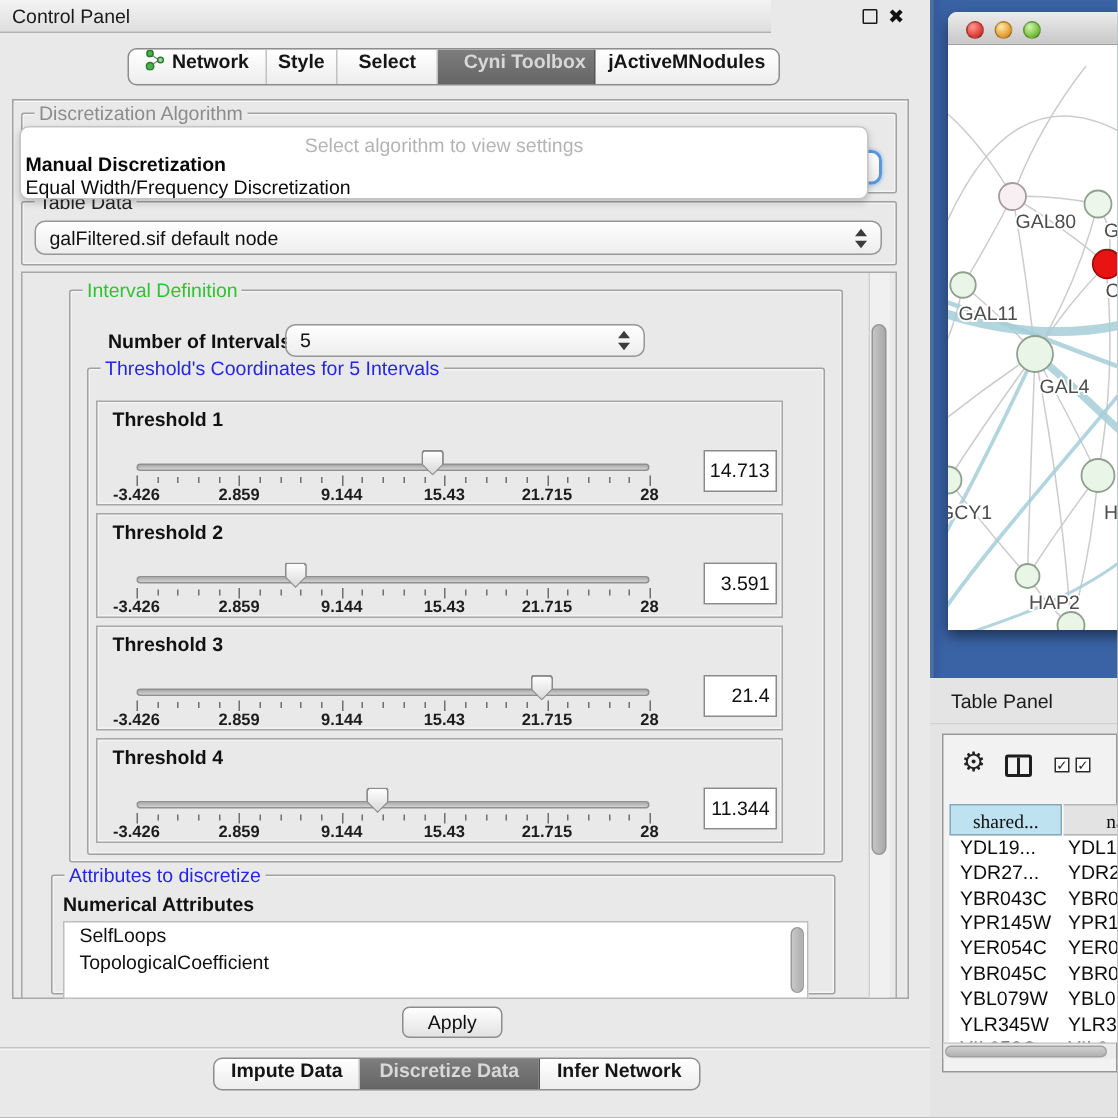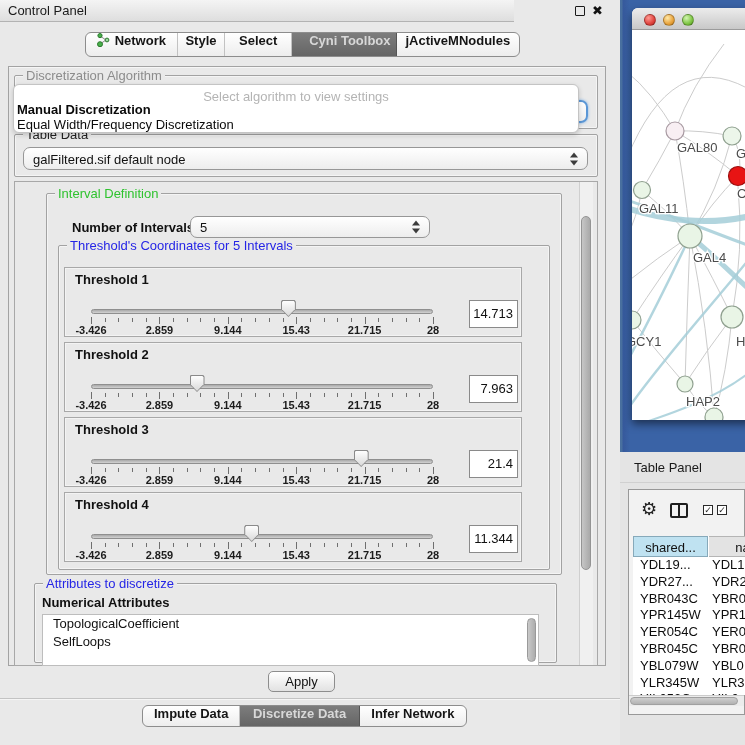--- a/index.html
+++ b/index.html
@@ -102,21 +102,21 @@
   .tp-header .t{position:absolute;left:14px;top:0;line-height:31px;font-size:13px;color:#1a1a1a;}
   .tp-body{position:absolute;left:620px;top:483px;width:125px;height:262px;background:#e4e4e4;}
   .tp-panel{position:absolute;left:628px;top:489px;width:117px;height:226px;
     border:1px solid #989898;background:#f2f2f2;}
   .gear{position:absolute;left:641px;top:498px;font-size:18px;color:#222;}
   .cols-ic{position:absolute;left:670px;top:503px;width:18px;height:15px;border:2px solid #1e1e1e;border-radius:2px;}
   .cols-ic::before{content:"";position:absolute;left:6px;top:0;width:2px;height:11px;background:#1e1e1e;}
   .cb-ic{position:absolute;width:10px;height:10px;border:1.5px solid #2a2a2a;font-size:9px;
     line-height:9px;text-align:center;color:#2a2a2a;background:#fff;}
   .tbl-bg{position:absolute;left:633px;top:536px;width:112px;height:159px;background:#ffffff;}
-  .th-cell{position:absolute;top:536px;height:21px;font-size:13px;color:#111;text-align:center;line-height:21px;}
+  .th-cell{position:absolute;top:536px;height:21px;font-size:13px;color:#111;text-align:center;line-height:21px;font-family:Liberation Serif, serif;}
   .th-cell.sel{left:633px;width:75px;background:#bfe2f1;border:1px solid #86a9ba;}
   .th-cell.plain{left:709px;width:86px;background:#e3e3e3;border:1px solid #b5b5b5;border-left:none;}
   .rows{position:absolute;left:633px;top:557px;width:112px;height:140px;overflow:hidden;}
   .trow{position:absolute;left:0;width:200px;height:17px;font-size:13px;color:#0d0d0d;}
   .trow .c1{position:absolute;left:7px;top:0;}
   .trow .c2{position:absolute;left:79px;top:0;}
   .hsb{position:absolute;left:629px;top:695px;width:115px;height:11px;background:#ececec;border-top:1px solid #cccccc;}
   .hsb .th{position:absolute;left:1px;top:1px;width:108px;height:8px;border-radius:4px;
     background:linear-gradient(#cfcfcf,#b2b2b2);border:1px solid #a0a0a0;}
 
@@ -270,21 +270,21 @@
           <div class="tlabel" style="left: 299.6px;">21.715</div>
           <div class="tick" style="left: 313.28px; top: 50px; height: 4px;"></div>
           <div class="tick" style="left: 326.96px; top: 50px; height: 4px;"></div>
           <div class="tick" style="left: 340.64px; top: 50px; height: 4px;"></div>
           <div class="tick" style="left: 354.32px; top: 50px; height: 4px;"></div>
           <div class="tick" style="left: 368px; top: 49px; height: 7px;"></div>
           <div class="tlabel" style="left: 368px;">28</div>
           <div class="thumb" style="left: 124.519px;">
             <i></i>
           </div>
-          <div class="tvalue">7.963</div>
+          <div class="tvalue">3.591</div>
         </div>
         <div class="tpanel" style="top: 417px;">
           <div class="ttitle">Threshold 3</div>
           <div class="track"></div>
           <div class="tick" style="left: 26px; top: 49px; height: 7px;"></div>
           <div class="tlabel" style="left: 26px;">-3.426</div>
           <div class="tick" style="left: 39.68px; top: 50px; height: 4px;"></div>
           <div class="tick" style="left: 53.36px; top: 50px; height: 4px;"></div>
           <div class="tick" style="left: 67.04px; top: 50px; height: 4px;"></div>
           <div class="tick" style="left: 80.72px; top: 50px; height: 4px;"></div>
@@ -360,22 +360,22 @@
           <div class="tvalue">11.344</div>
         </div>
       </div>
 
     <div class="group" style="left:34px;top:583px;width:523px;height:80px;">
       <span class="gtitle blue">Attributes to discretize</span>
     </div>
     <div class="lbl b" style="left:42px;top:595px;">Numerical Attributes</div>
     <div class="listbox" id="attr-list">
 
-    <div class="li">TopologicalCoefficient</div>
-        <div class="li">SelfLoops</div>
+    <div class="li">SelfLoops</div>
+        <div class="li">TopologicalCoefficient</div>
         <div class="list-sb"></div>
       </div>
 
     <div class="btn" style="left:268px;top:671px;width:67px;height:21px;line-height:19px;">Apply</div>
 
     <div class="divider"></div>
 
     <div class="seg" id="bottom-tabs" style="left:142px;top:705px;height:22px;width:325px;">
         <div class="s" style="width: 98px;">
           <span>Impute Data</span>

